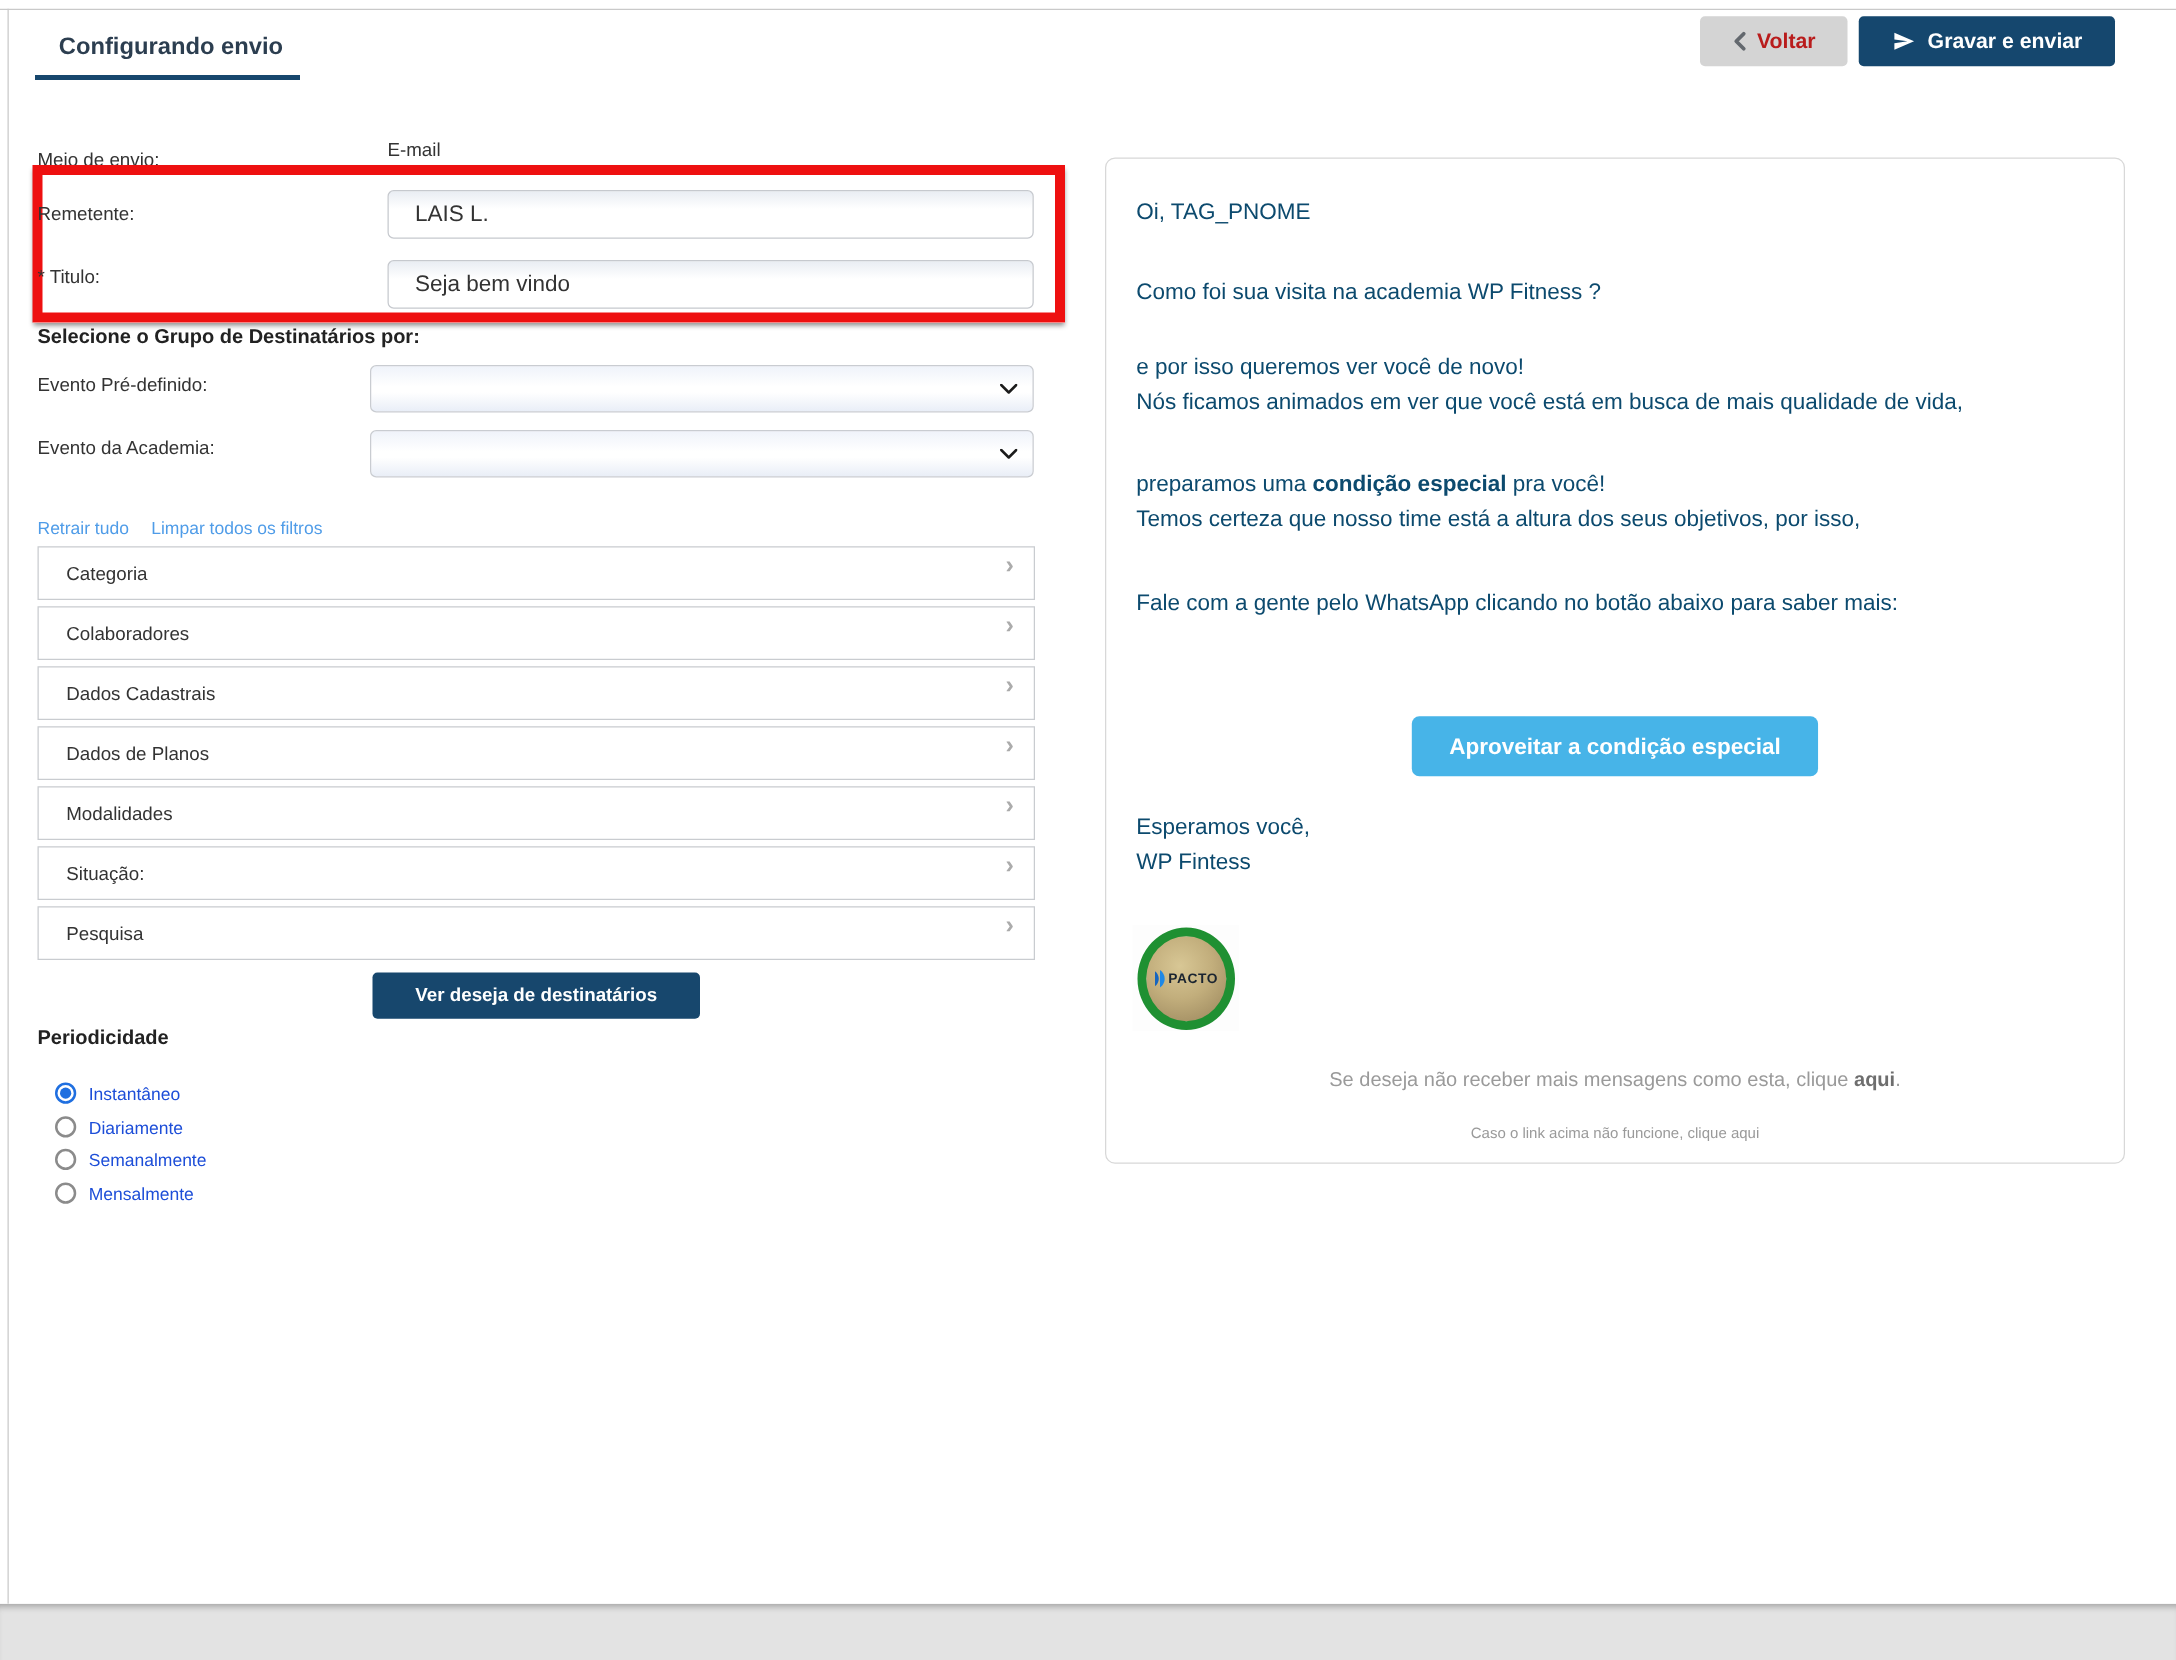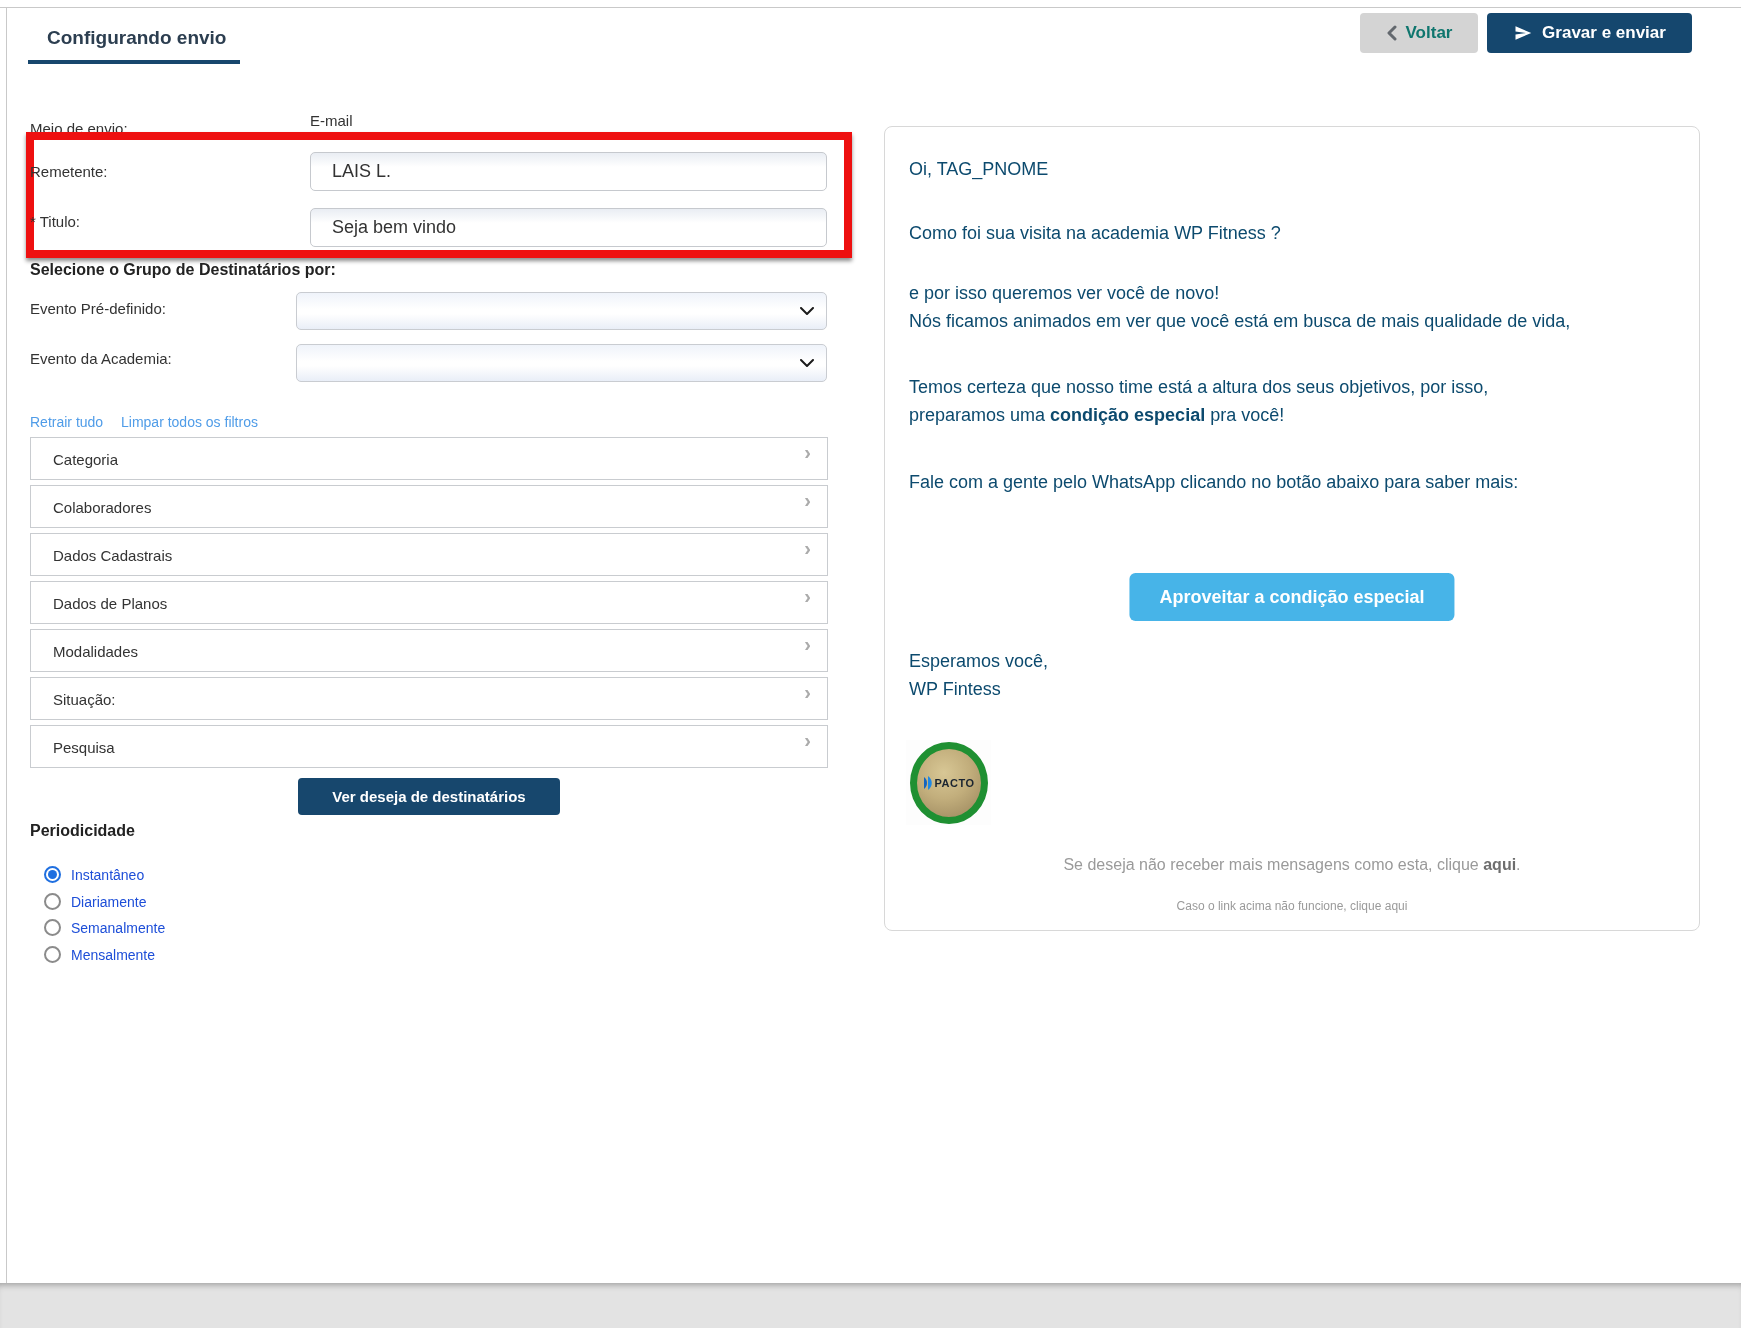--- a/index.html
+++ b/index.html
@@ -10,21 +10,21 @@
   
   .top-line{position:absolute;left:0;top:7px;width:1741px;height:1px;background:#c9c9c9;}
   .left-line{position:absolute;left:6px;top:7px;width:1px;height:1276px;background:#c9c9c9;}
   .bottom-band{position:absolute;left:0;top:1283px;width:1741px;height:45px;background:#e3e3e3;
     box-shadow:inset 0 6px 6px -4px #9f9f9f;}
   
   .page-title{position:absolute;left:47px;top:27px;font-size:19px;font-weight:bold;color:#2c3e50;}
   .title-underline{position:absolute;left:28px;top:60px;width:212px;height:4px;background:#17476d;}
   .btn{position:absolute;display:flex;align-items:center;justify-content:center;gap:9px;
     border-radius:4px;font-weight:bold;font-size:17px;cursor:pointer;box-sizing:border-box;}
-  .btn-back{left:1360px;top:13px;width:118px;height:40px;background:#d4d4d4;color:#0f766e;}
+  .btn-back{left:1360px;top:13px;width:118px;height:40px;background:#d4d4d4;color:#b91c1c;}
   .btn-send{left:1487px;top:13px;width:205px;height:40px;background:#15476e;color:#ffffff;}
   
   .lbl{position:absolute;left:30px;font-size:15px;color:#333;}
   .static-val{position:absolute;left:310px;font-size:15px;color:#333;}
   .text-input{position:absolute;left:310px;width:517px;height:39px;box-sizing:border-box;
     border:1px solid #c6c9ce;border-radius:5px;padding:0 10px 0 21px;font-size:18px;color:#333;
     background:linear-gradient(180deg,#e9edf3 0%,#ffffff 38%);outline:none;
     font-family:"Liberation Sans",sans-serif;}
   .select-box{position:absolute;left:296px;width:531px;height:38px;box-sizing:border-box;
     border:1px solid #c9ccd1;border-radius:5px;cursor:pointer;
@@ -178,22 +178,22 @@
 </div>
 
 <div class="preview">
   <div class="pv-text" style="top:28px">Oi, TAG_PNOME</div>
   <div class="pv-text" style="top:92px">Como foi sua visita na academia WP Fitness ?</div>
   <div class="pv-text" style="top:152px">
     <div>e por isso queremos ver você de novo!</div>
     <div>Nós ficamos animados em ver que você está em busca de mais qualidade de vida,</div>
   </div>
   <div class="pv-text" style="top:246px">
+    <div><span>preparamos uma </span><b>condição especial</b><span> pra você!</span></div>
     <div>Temos certeza que nosso time está a altura dos seus objetivos, por isso,</div>
-    <div><span>preparamos uma </span><b>condição especial</b><span> pra você!</span></div>
   </div>
   <div class="pv-text" style="top:341px">Fale com a gente pelo WhatsApp clicando no botão abaixo para saber mais:</div>
 
   <div class="pv-cta">Aproveitar a condição especial</div>
 
   <div class="pv-text" style="top:520px">
     <div>Esperamos você,</div>
     <div>WP Fintess</div>
   </div>
 

